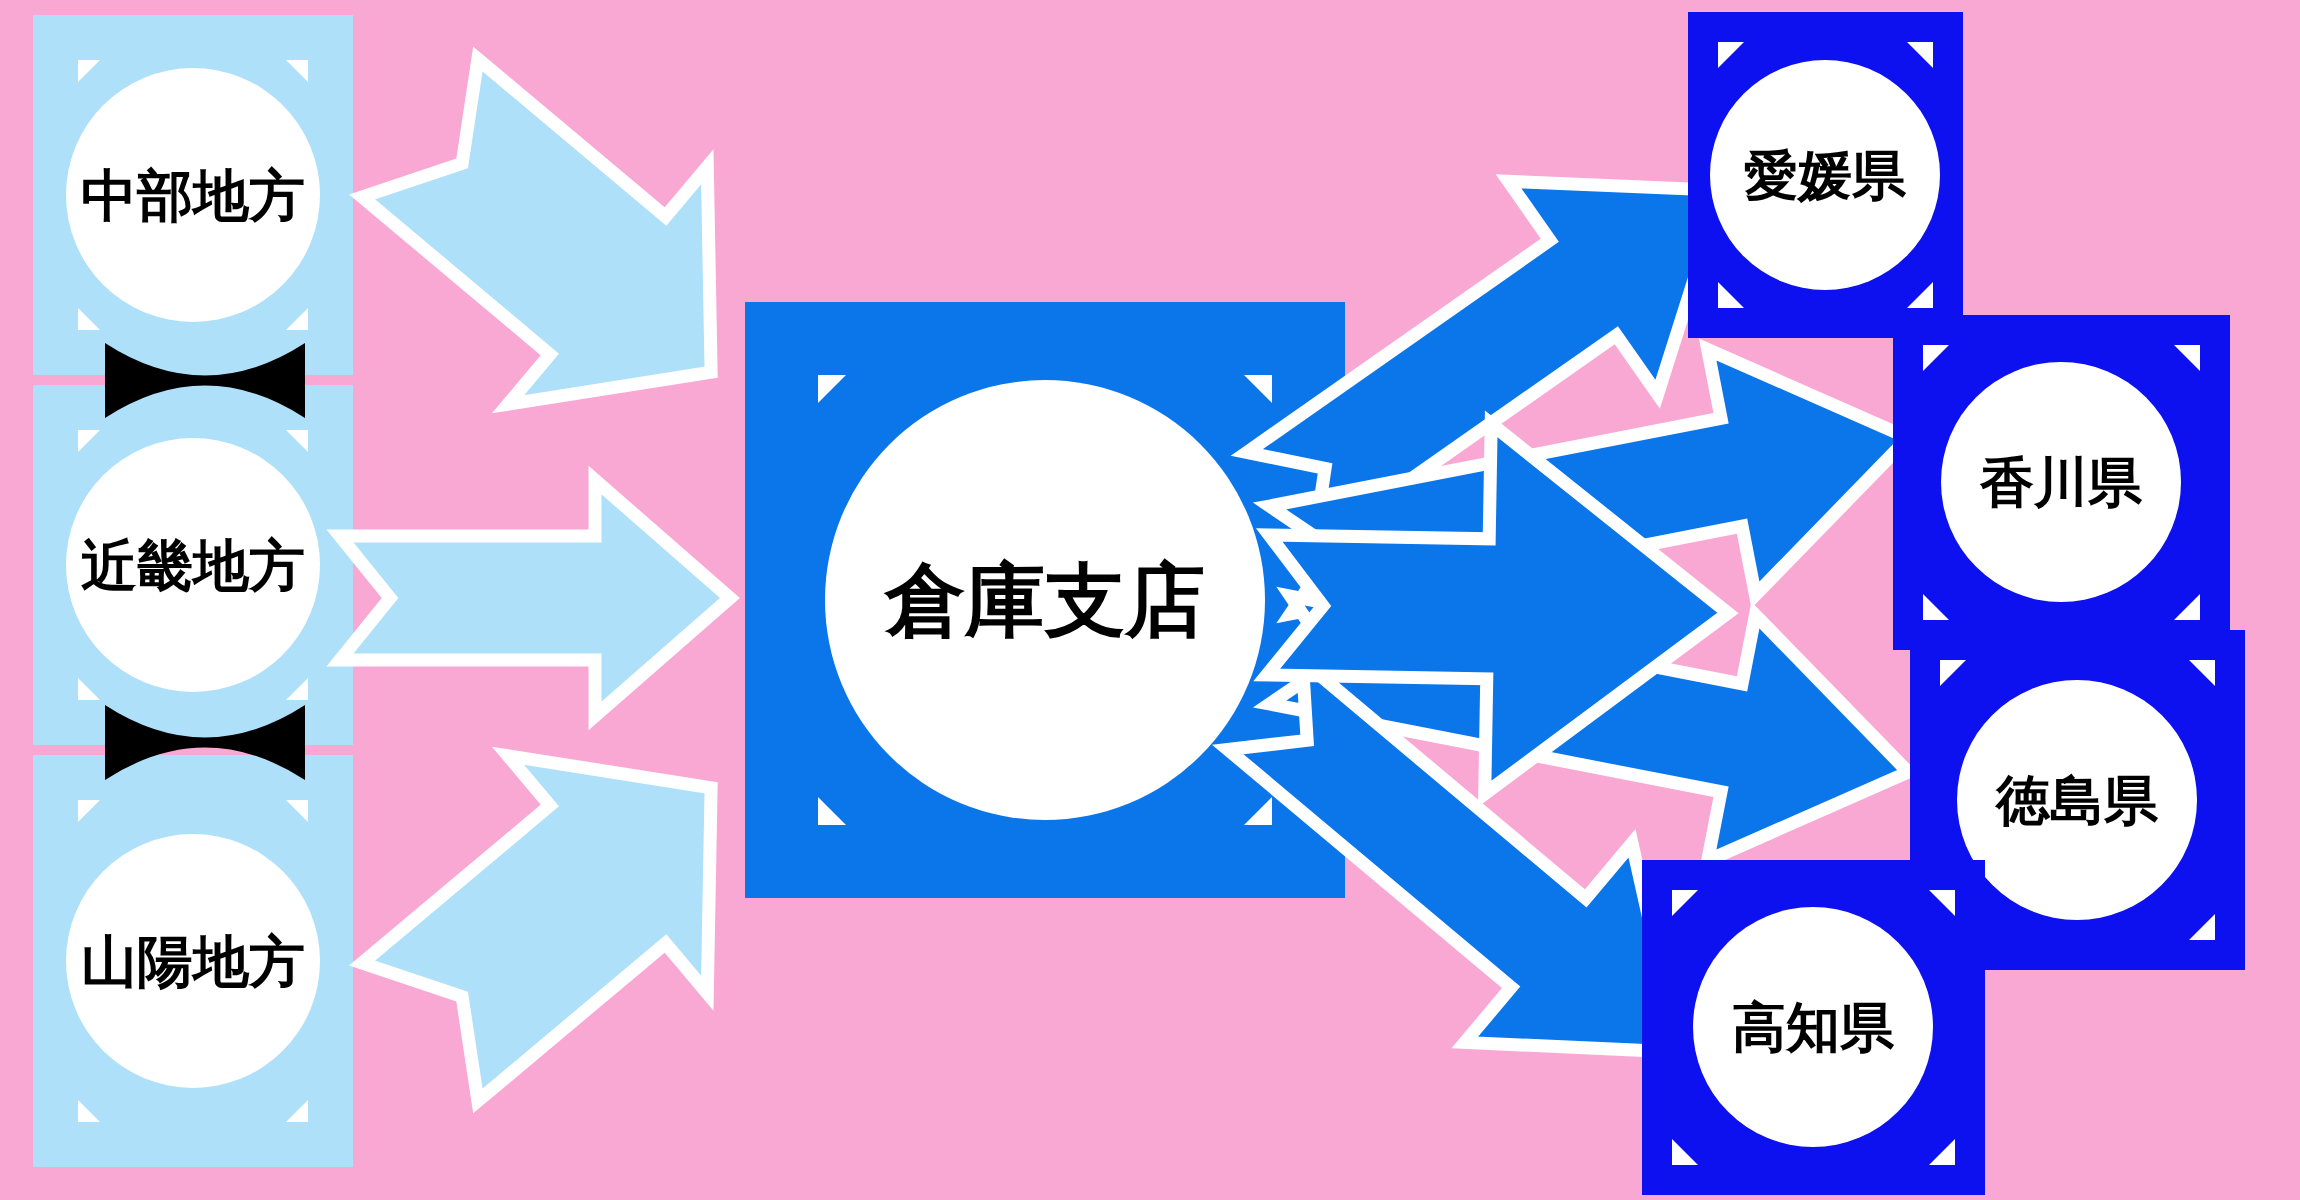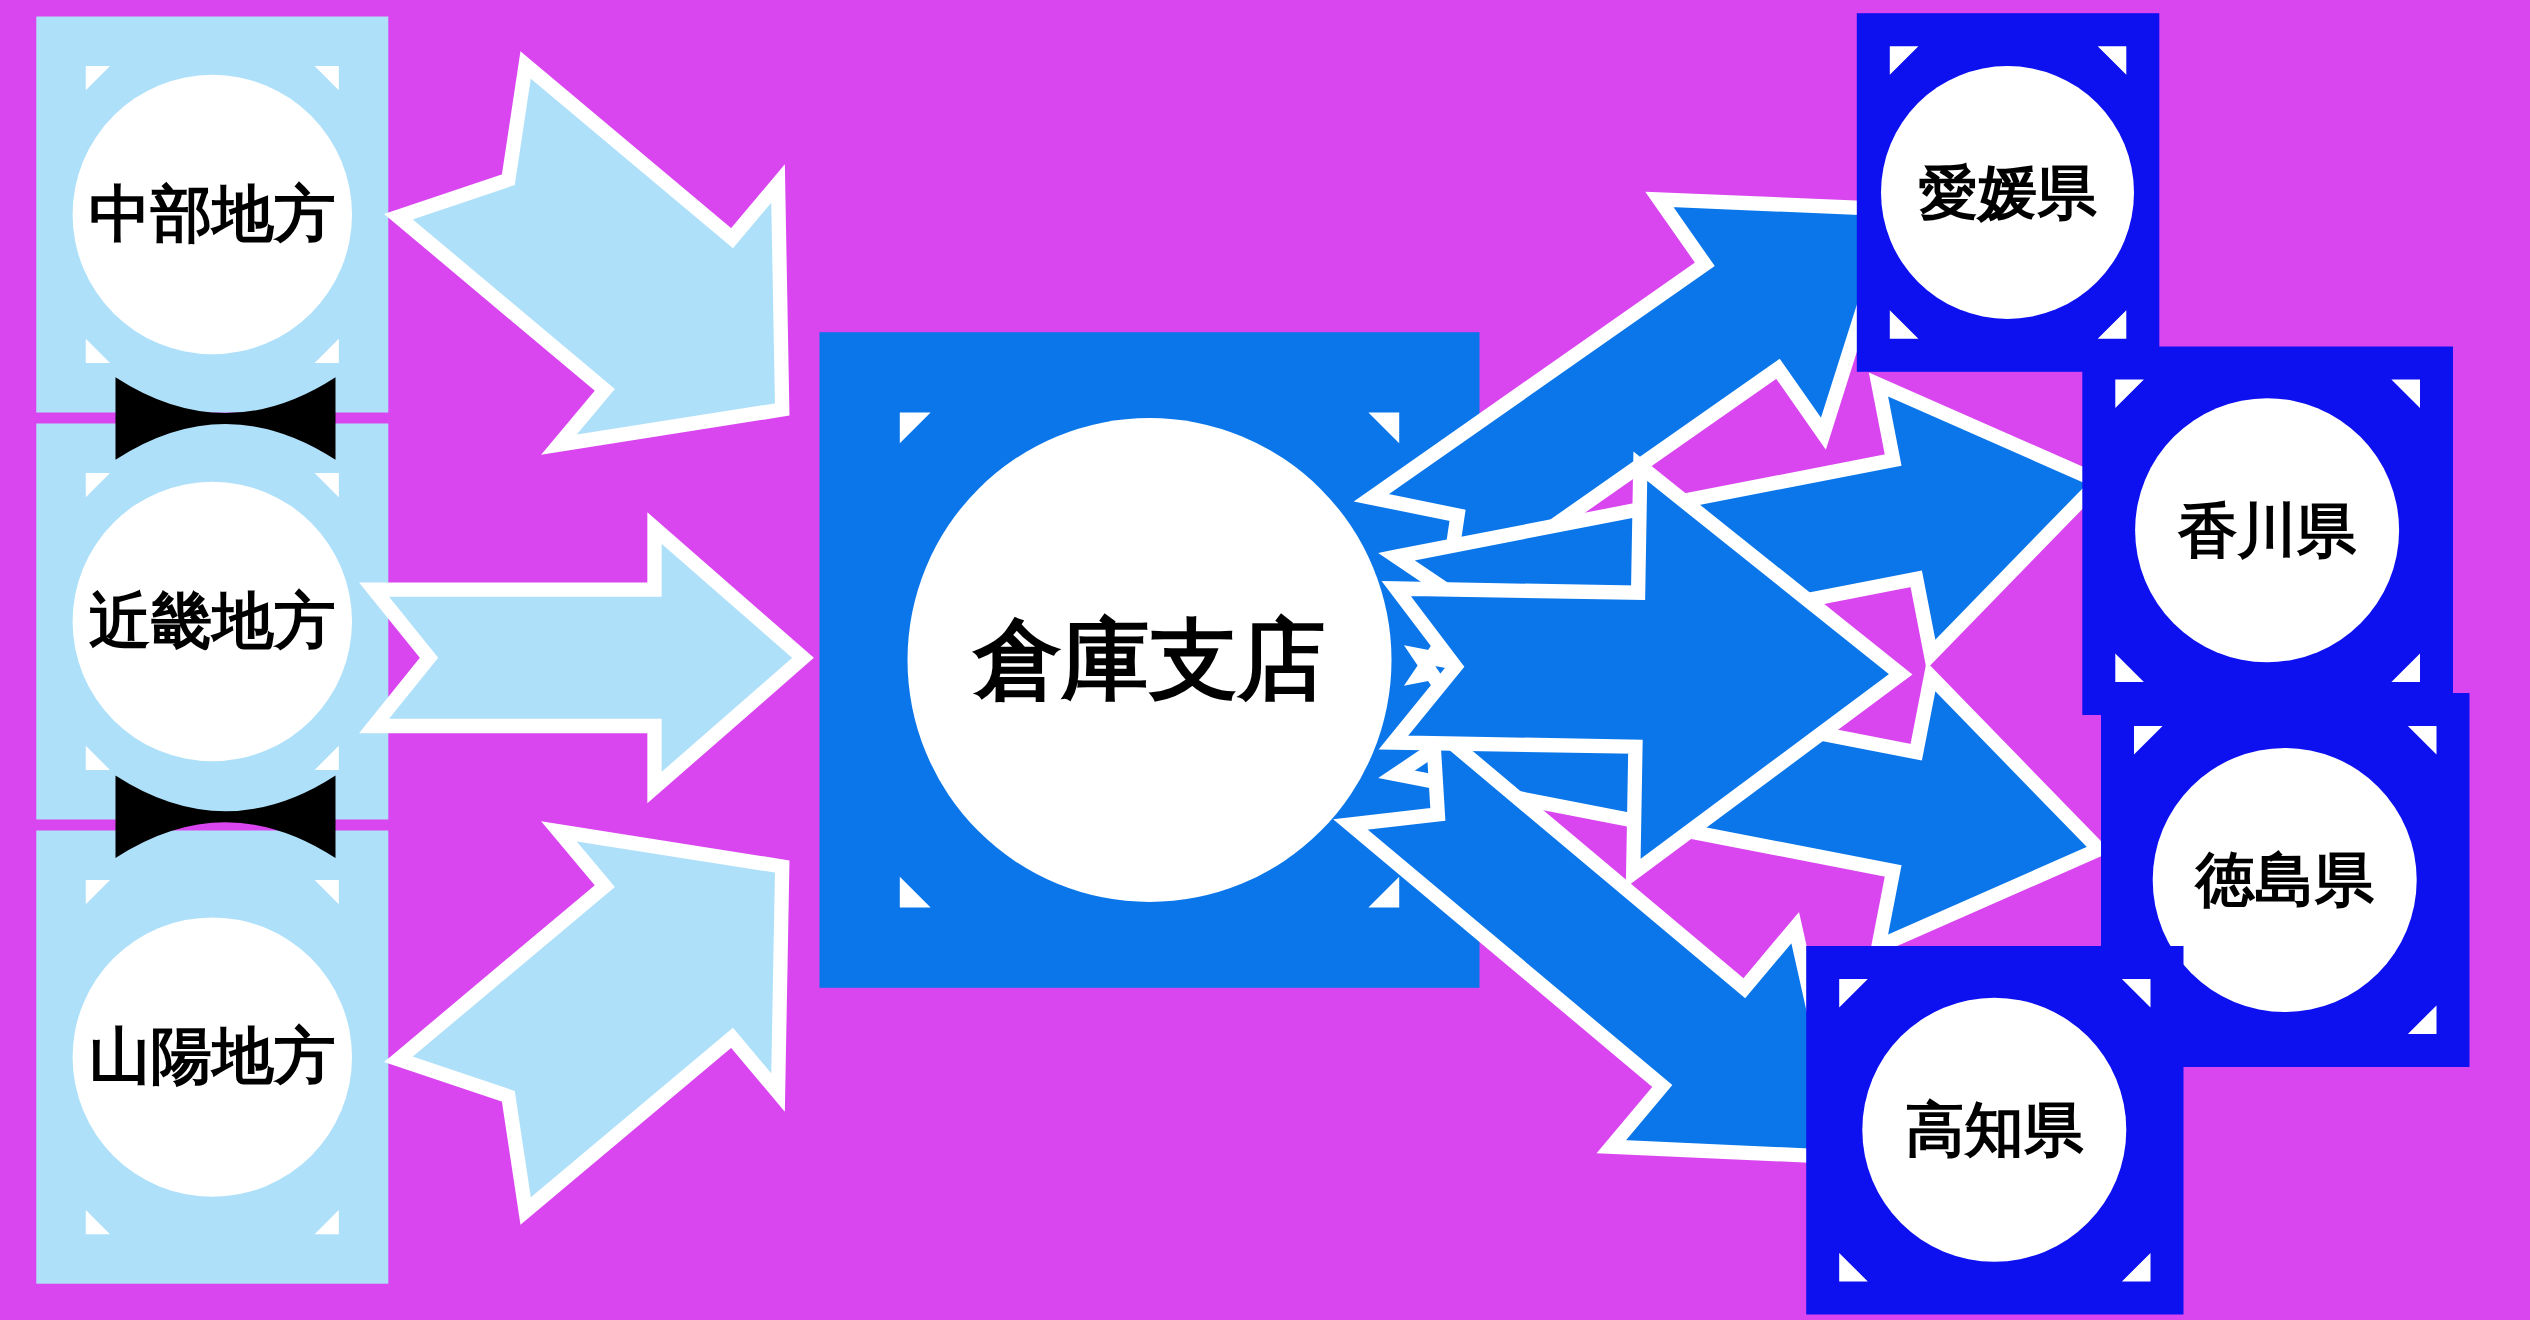--- a/index.html
+++ b/index.html
@@ -4,21 +4,21 @@
 <style>
   html, body {
     margin: 0;
     padding: 0;
     background: #ffffff;
   }
   .stage {
     position: relative;
     width: 2300px;
     height: 1200px;
-    background: #d946ef;
+    background: #f9a8d4;
     overflow: hidden;
   }
   svg { display: block; }
   svg text {
     font-family: "DejaVu Sans", "Liberation Sans", sans-serif;
     font-weight: bold;
     text-anchor: middle;
     dominant-baseline: central;
   }
   .src-label    { font-size: 56px; }

